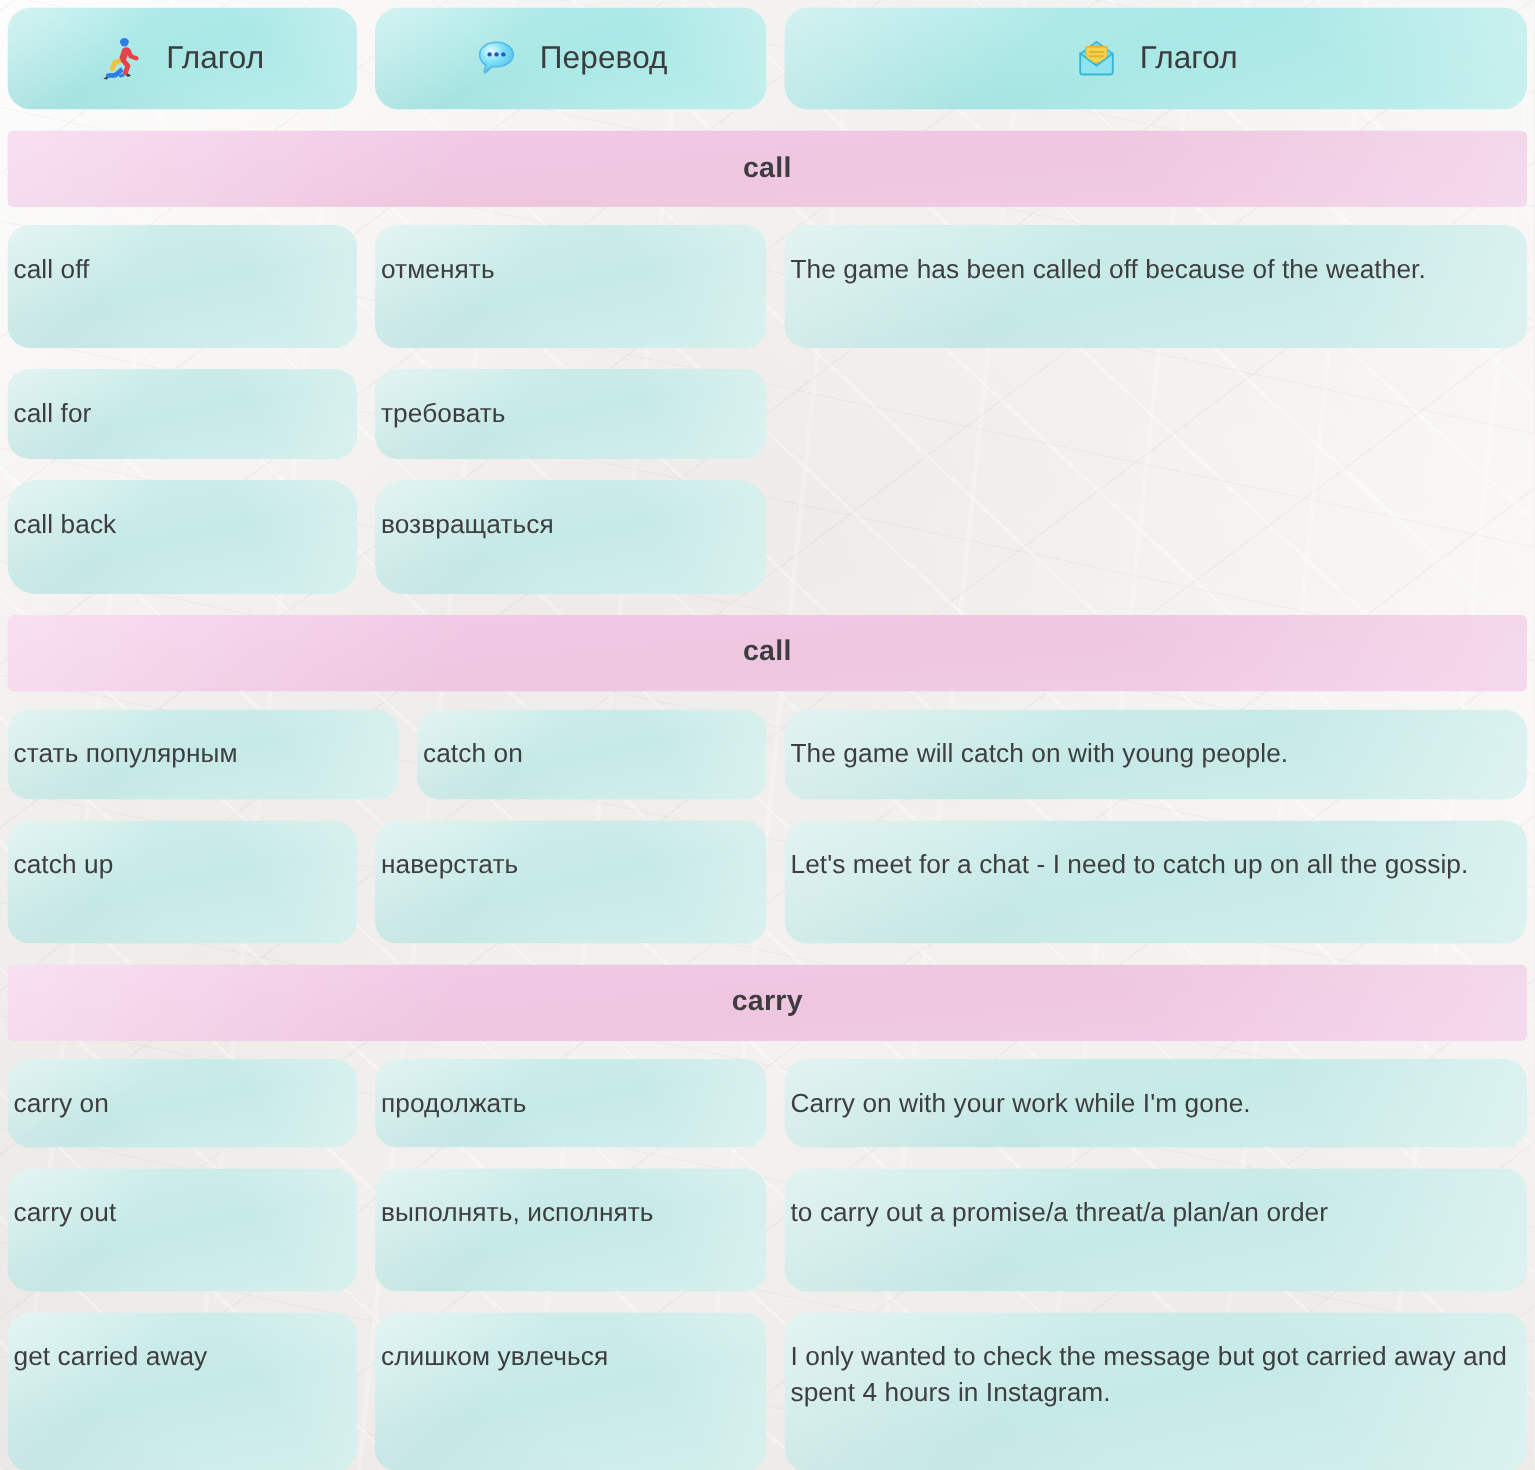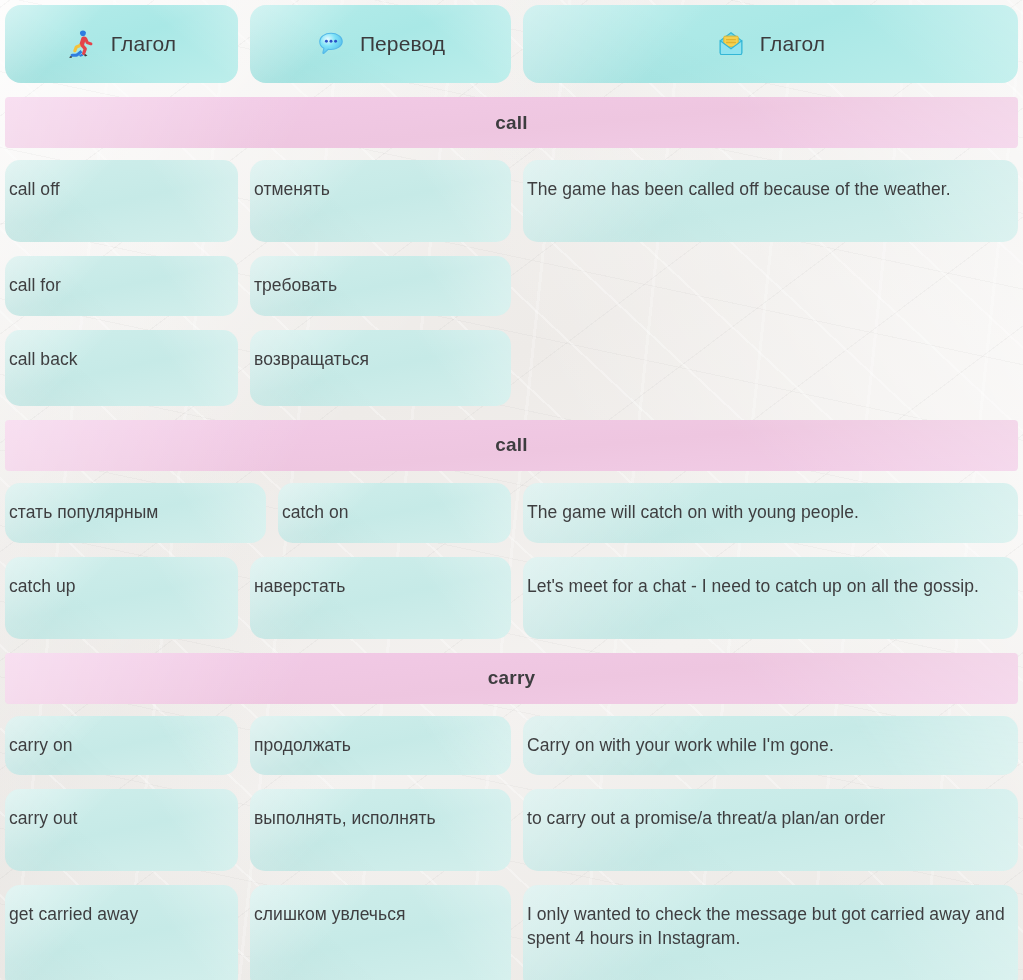--- a/index.html
+++ b/index.html
@@ -57,21 +57,21 @@
   .col-example { flex: 1 1 auto; }
 
   
   .hdr-card {
     background:
       linear-gradient(133deg, rgba(255,255,255,.42) 0%, rgba(255,255,255,0) 34%),
       linear-gradient(-140deg, rgba(255,255,255,.30) 0%, rgba(255,255,255,0) 30%),
       linear-gradient(28deg, rgba(0,0,0,.035) 0%, rgba(0,0,0,0) 42%),
       linear-gradient(160deg, #b6ecea 0%, #a9e8e6 48%, #bdeeeb 100%);
     border-radius: 16px;
-    height: 78px;
+    height: 68px;
     display: flex;
     align-items: center;
     justify-content: center;
     gap: 14px;
     box-sizing: border-box;
   }
   .hdr-label {
     font-size: 21px;
     color: #3b3b3d;
     letter-spacing: .1px;
@@ -120,21 +120,21 @@
     font-size: 17.5px;
     line-height: 1.36;
     color: #3e3e40;
     letter-spacing: .05px;
   }
   .col-example .cell-text { font-size: 17.5px; }
 
   
   .r-tall   .cell { min-height: 82px; }
   .r-mid    .cell { min-height: 52px; }
-  .r-short  .cell { min-height: 76px; }
+  .r-short  .cell { min-height: 76px; border-radius: 19px; }
 </style>
 </head>
 <body>
 
 <div class="paper"></div>
 
 <div class="sheet">
 
   <div class="row">
 

